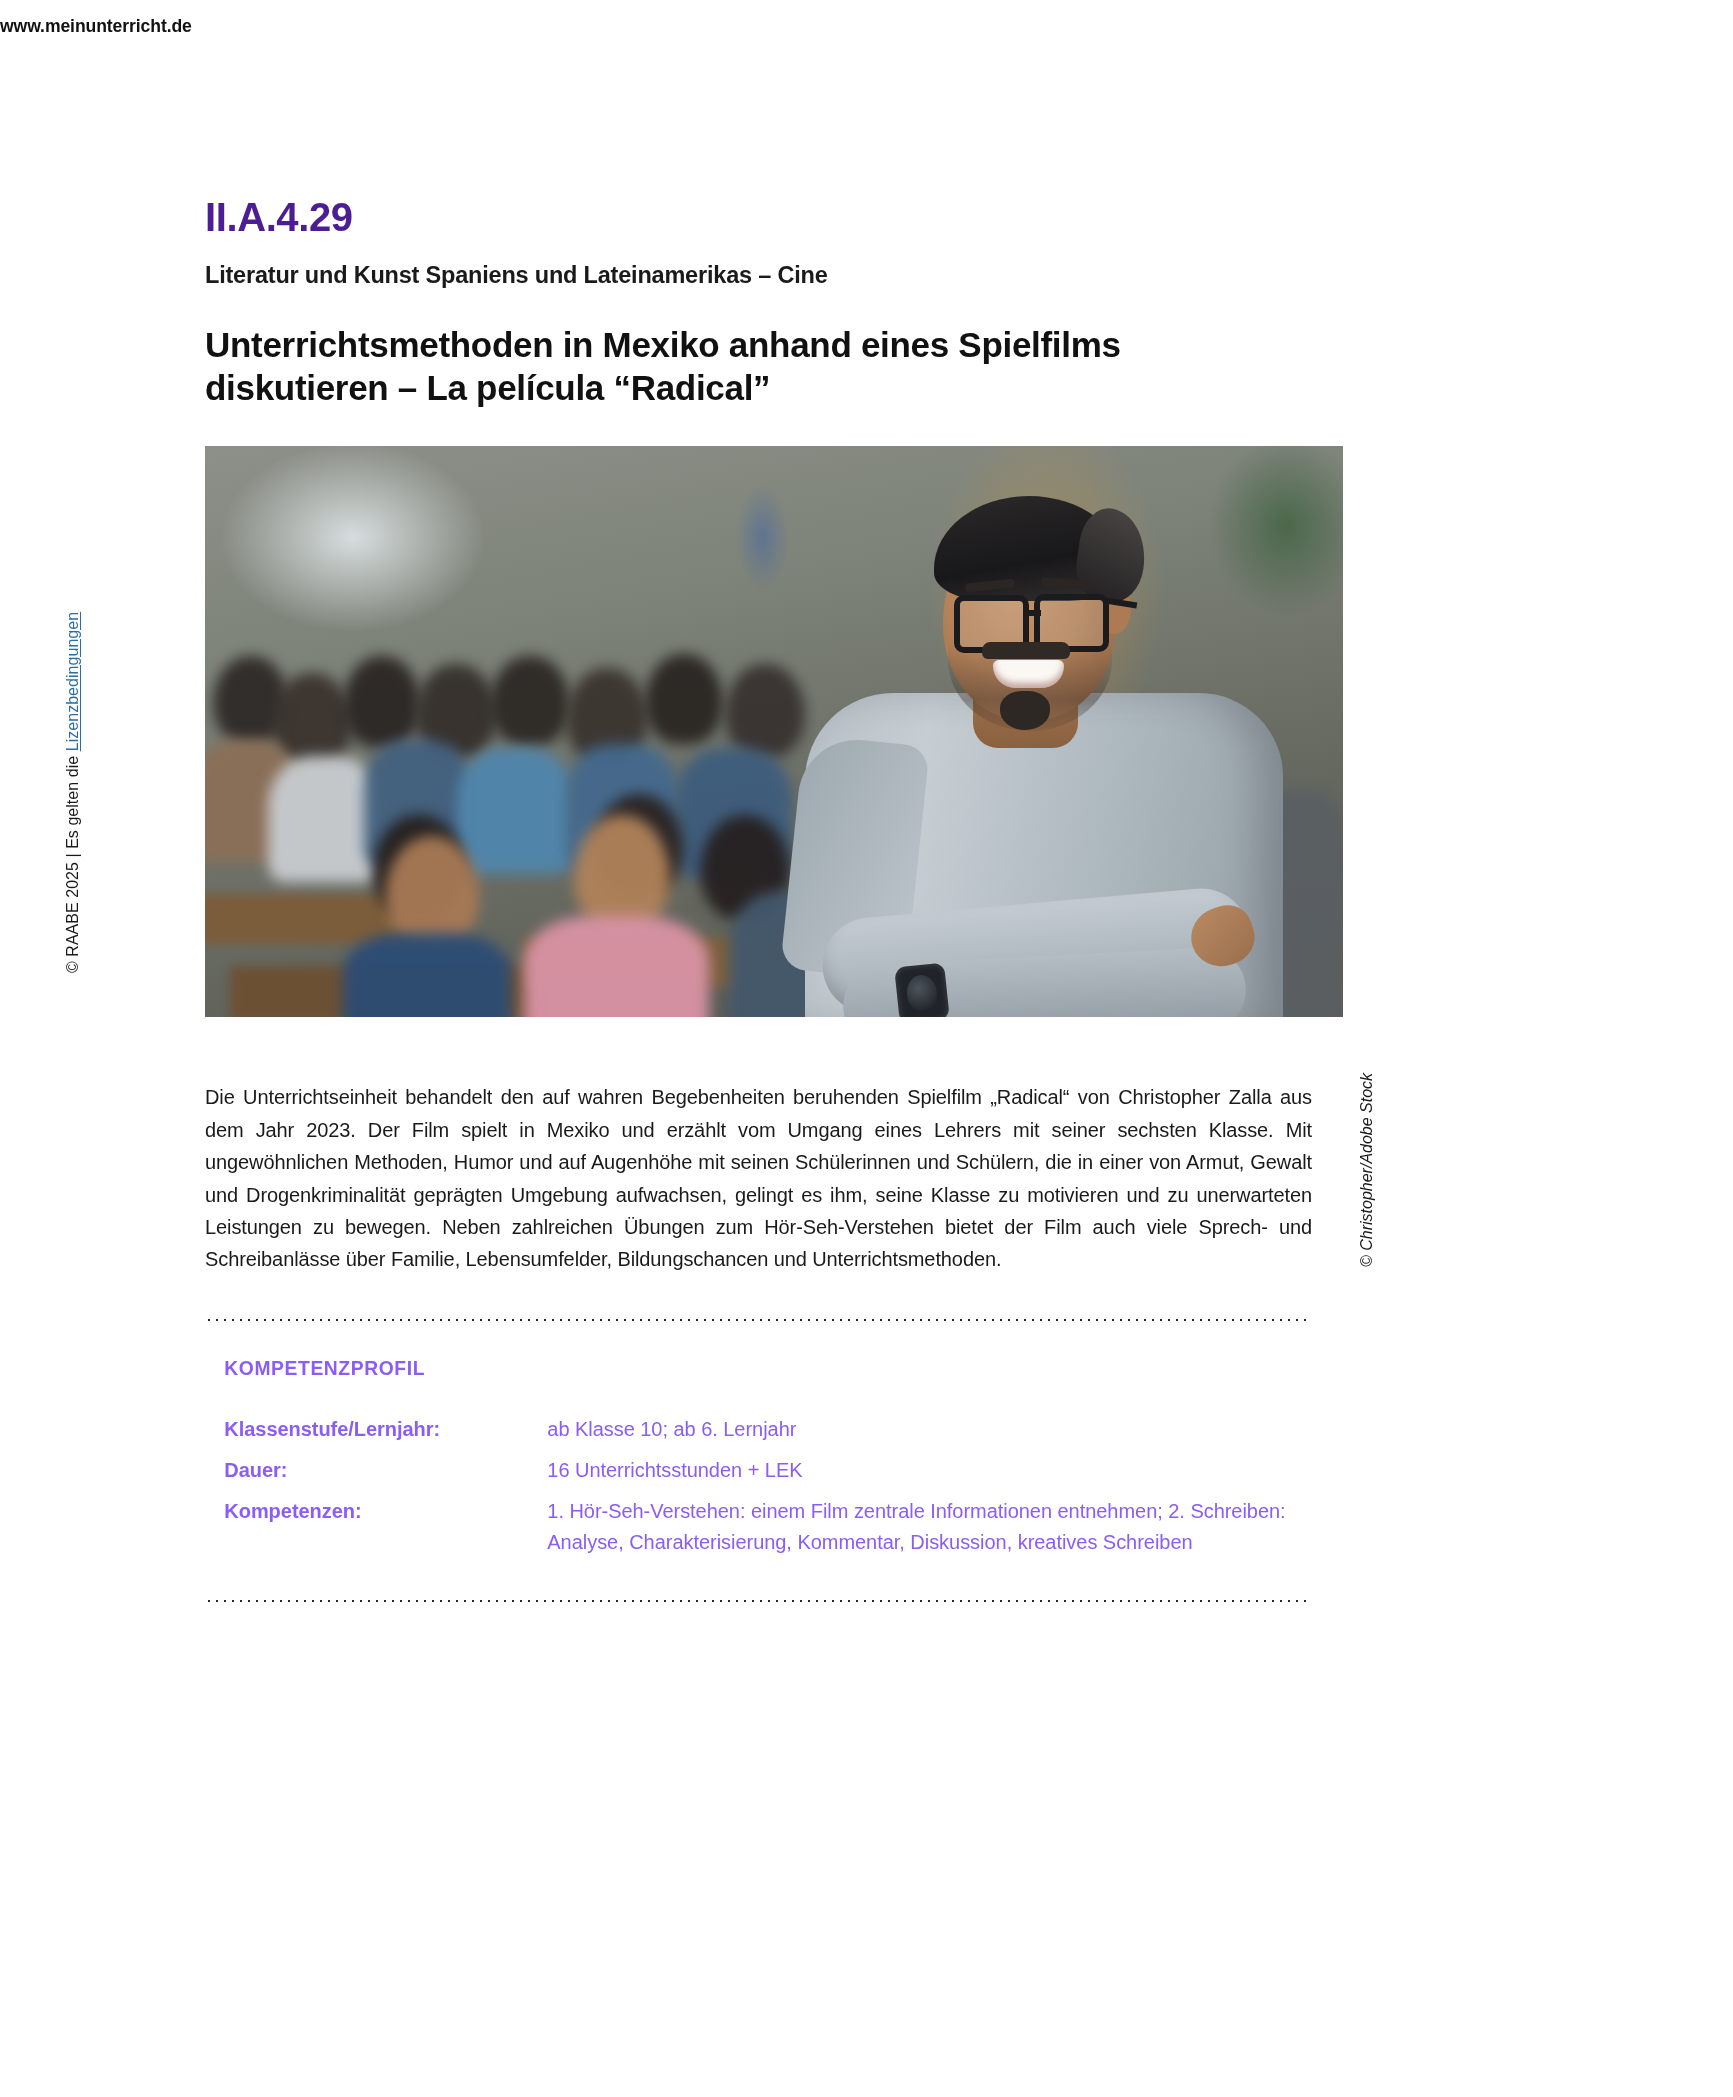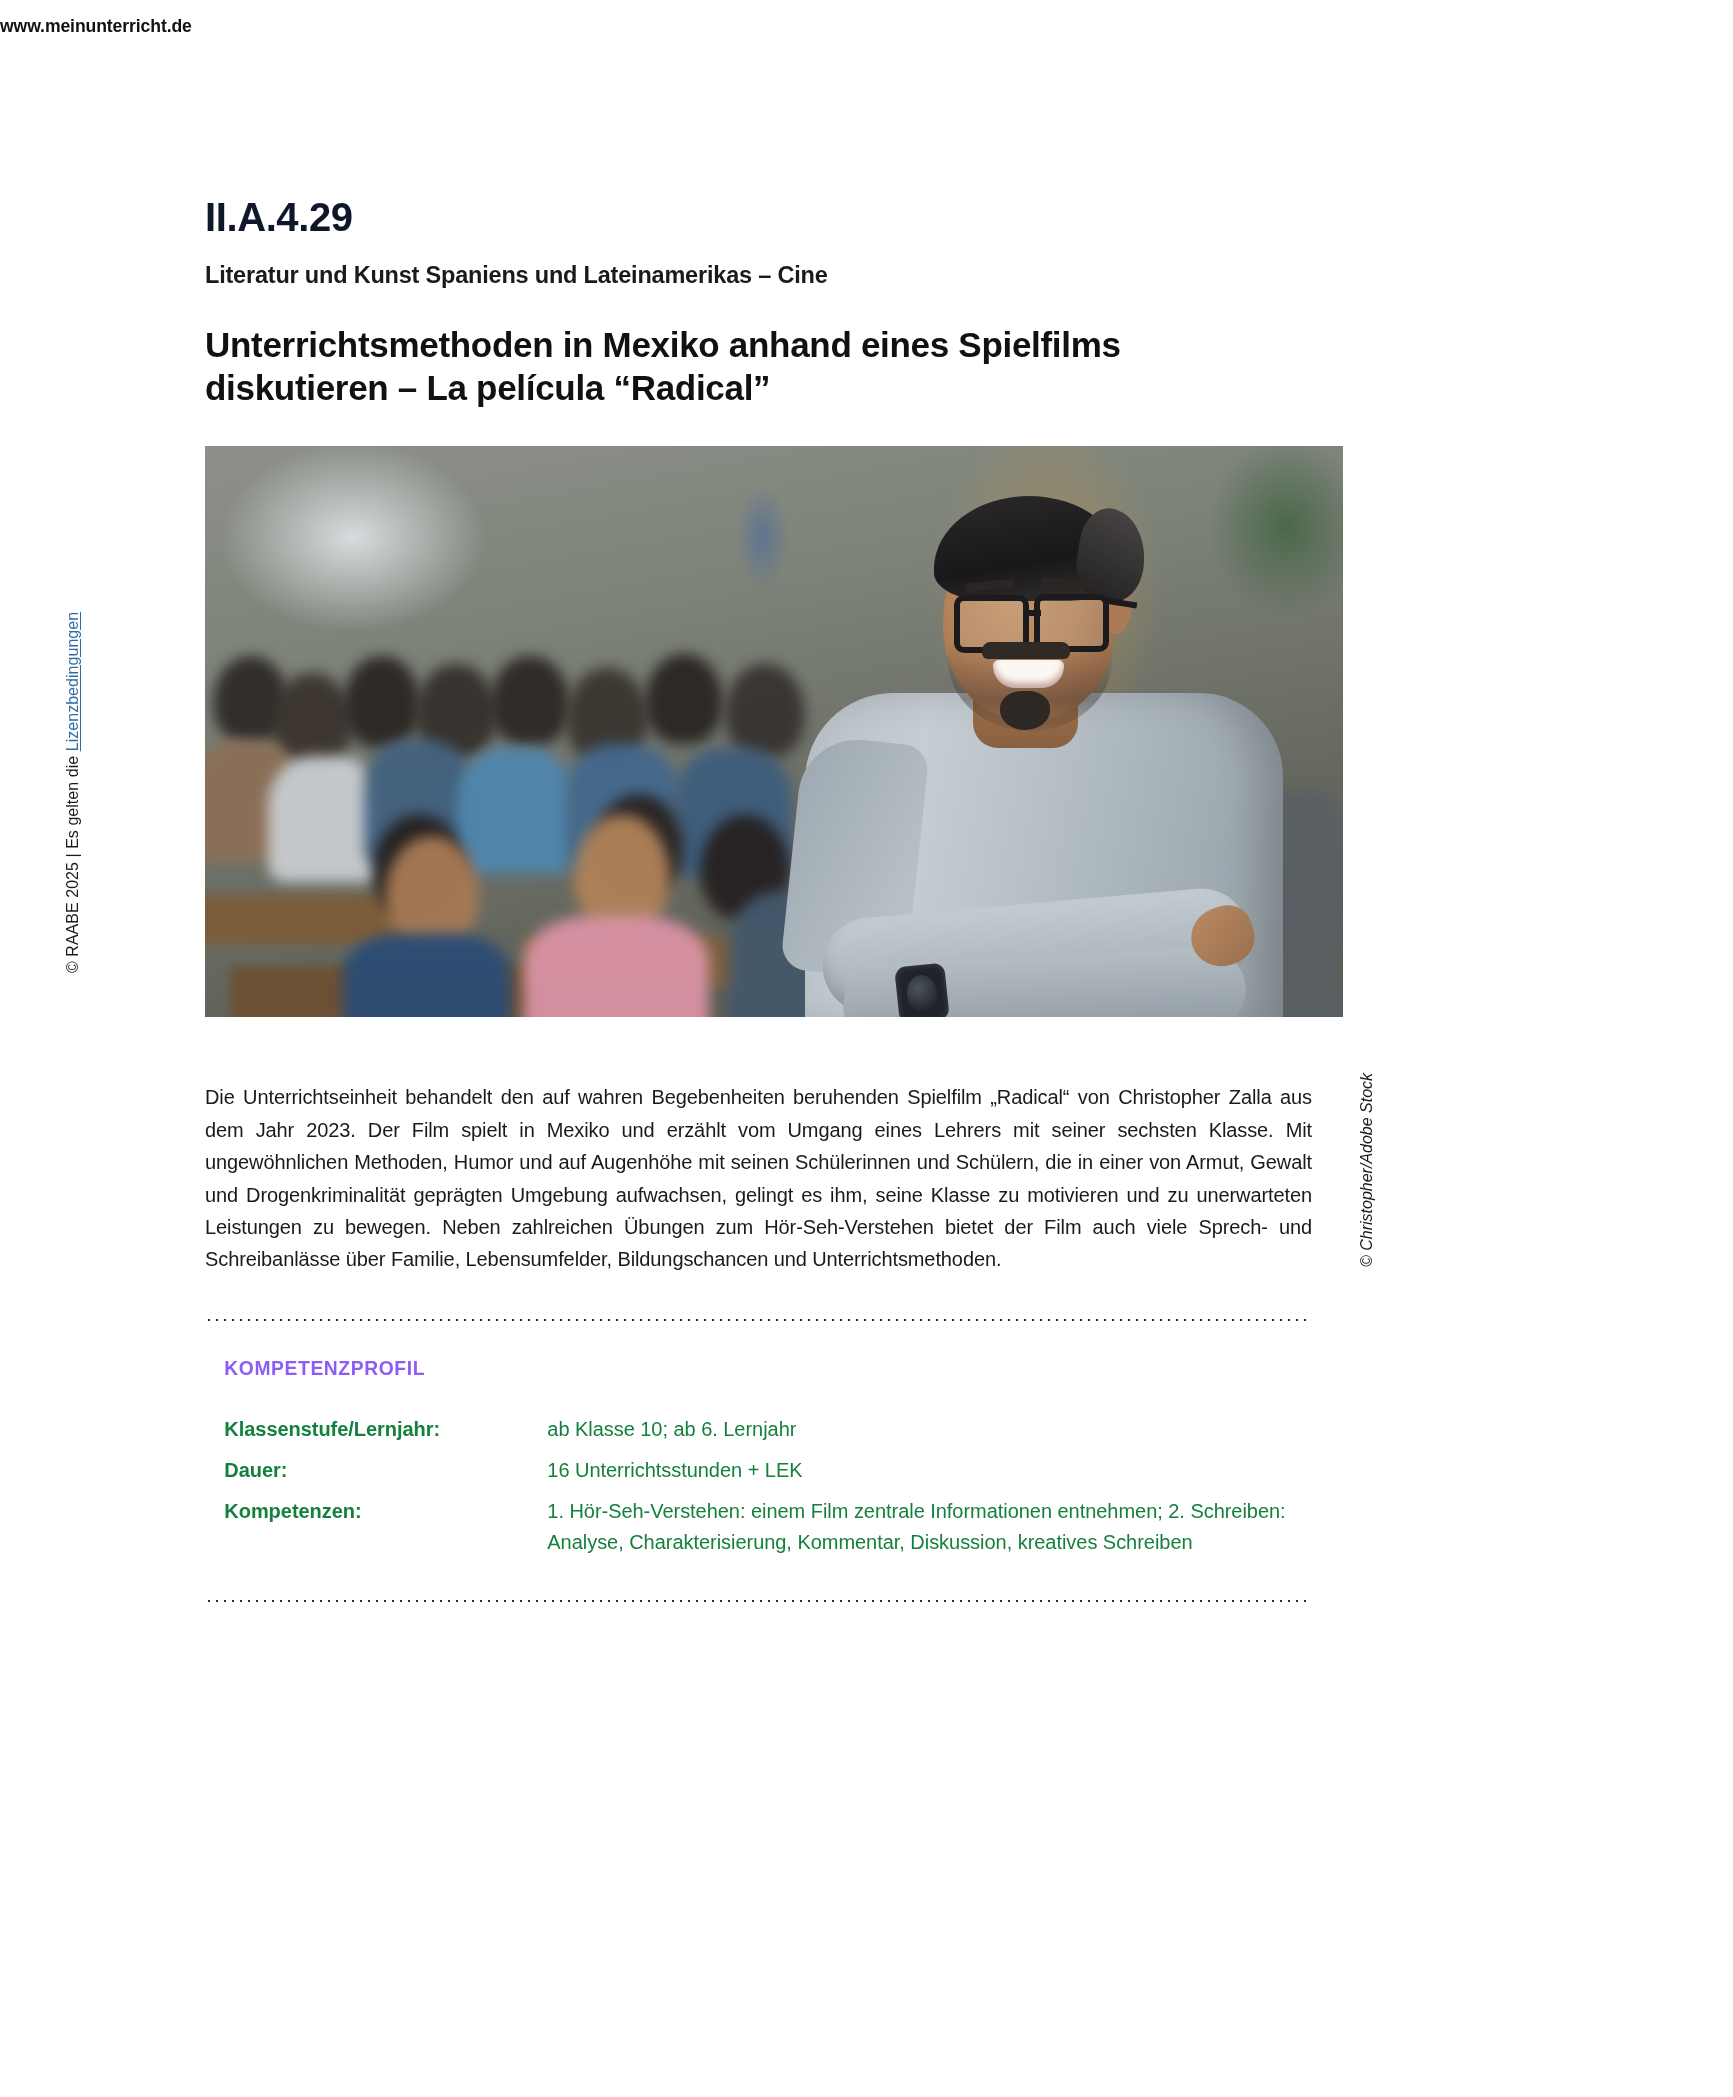--- a/index.html
+++ b/index.html
@@ -68,21 +68,21 @@
     position: absolute;
     left: 205px;
     top: 0;
     width: 1138px;
   }
 
   .doc-code {
     margin-top: 197px;
     font-size: 40px;
     font-weight: 700;
-    color: #0f172a;
+    color: #4c1d95;
     letter-spacing: -0.4px;
     line-height: 1.0;
   }
 
   .series-line {
     margin-top: 25px;
     font-size: 23.5px;
     font-weight: 700;
     color: #1a1a1a;
     letter-spacing: -0.2px;
@@ -336,21 +336,21 @@
   .profile-table {
     margin-top: 34px;
     width: 1074px;
     border-collapse: collapse;
   }
   .profile-table td {
     vertical-align: top;
     padding: 0 0 10px 0;
     font-size: 20px;
     line-height: 1.56;
-    color: #15803d;
+    color: #8b5cf6;
     letter-spacing: -0.04px;
   }
   .profile-table td.key {
     width: 323px;
     font-weight: 700;
     padding-right: 8.4px;
     white-space: nowrap;
   }
   .profile-table td.val { width: 751px; }
   .profile-table tr:last-child td { padding-bottom: 0; }

